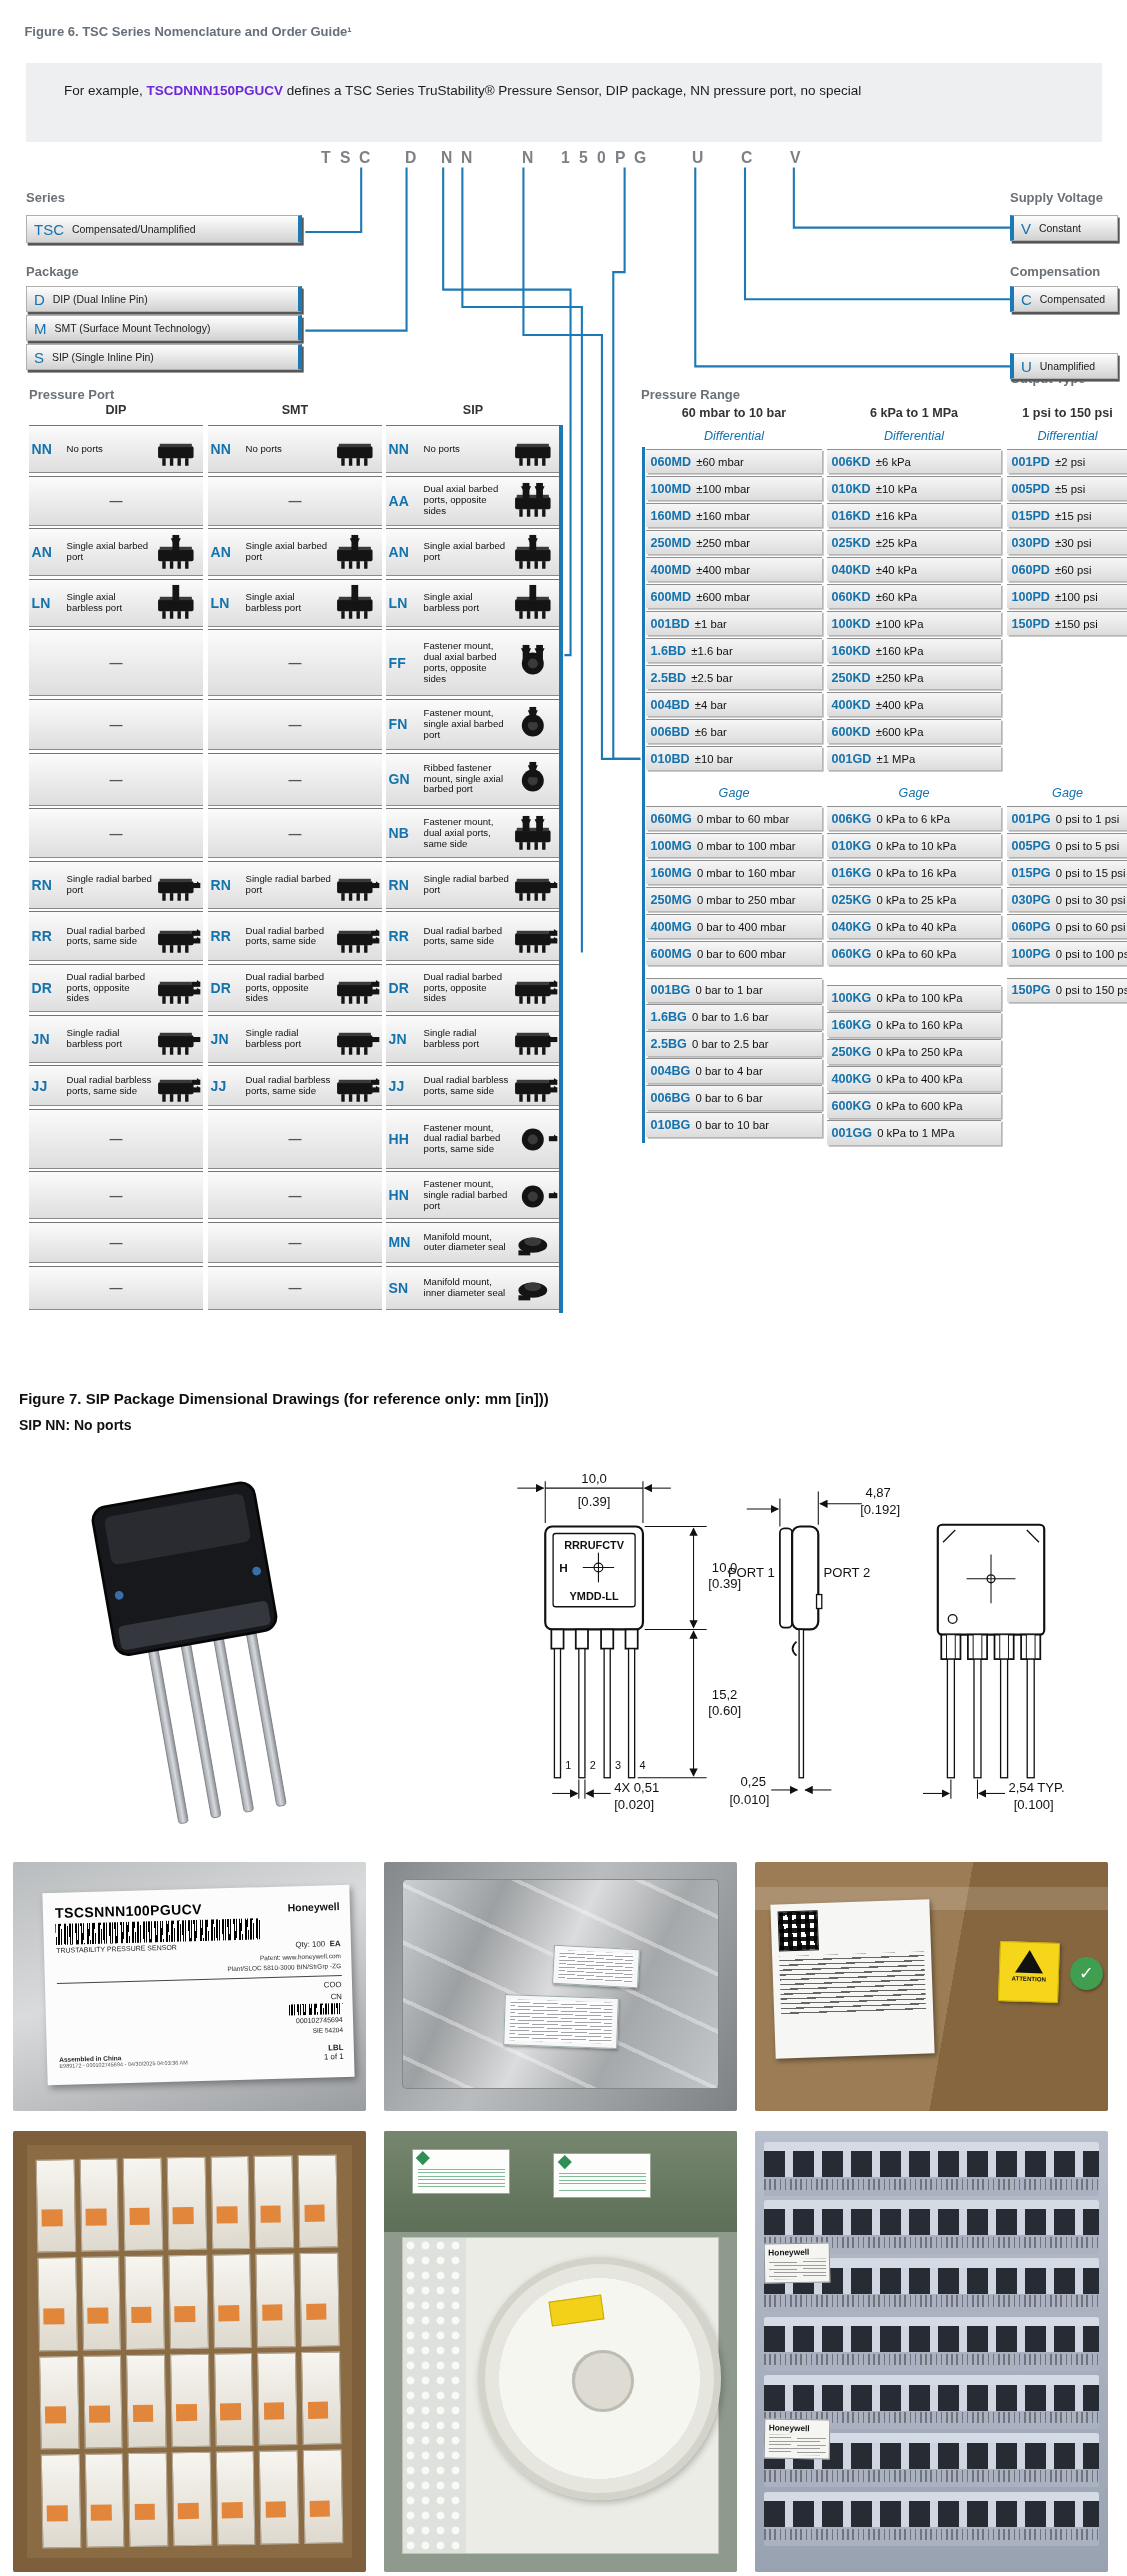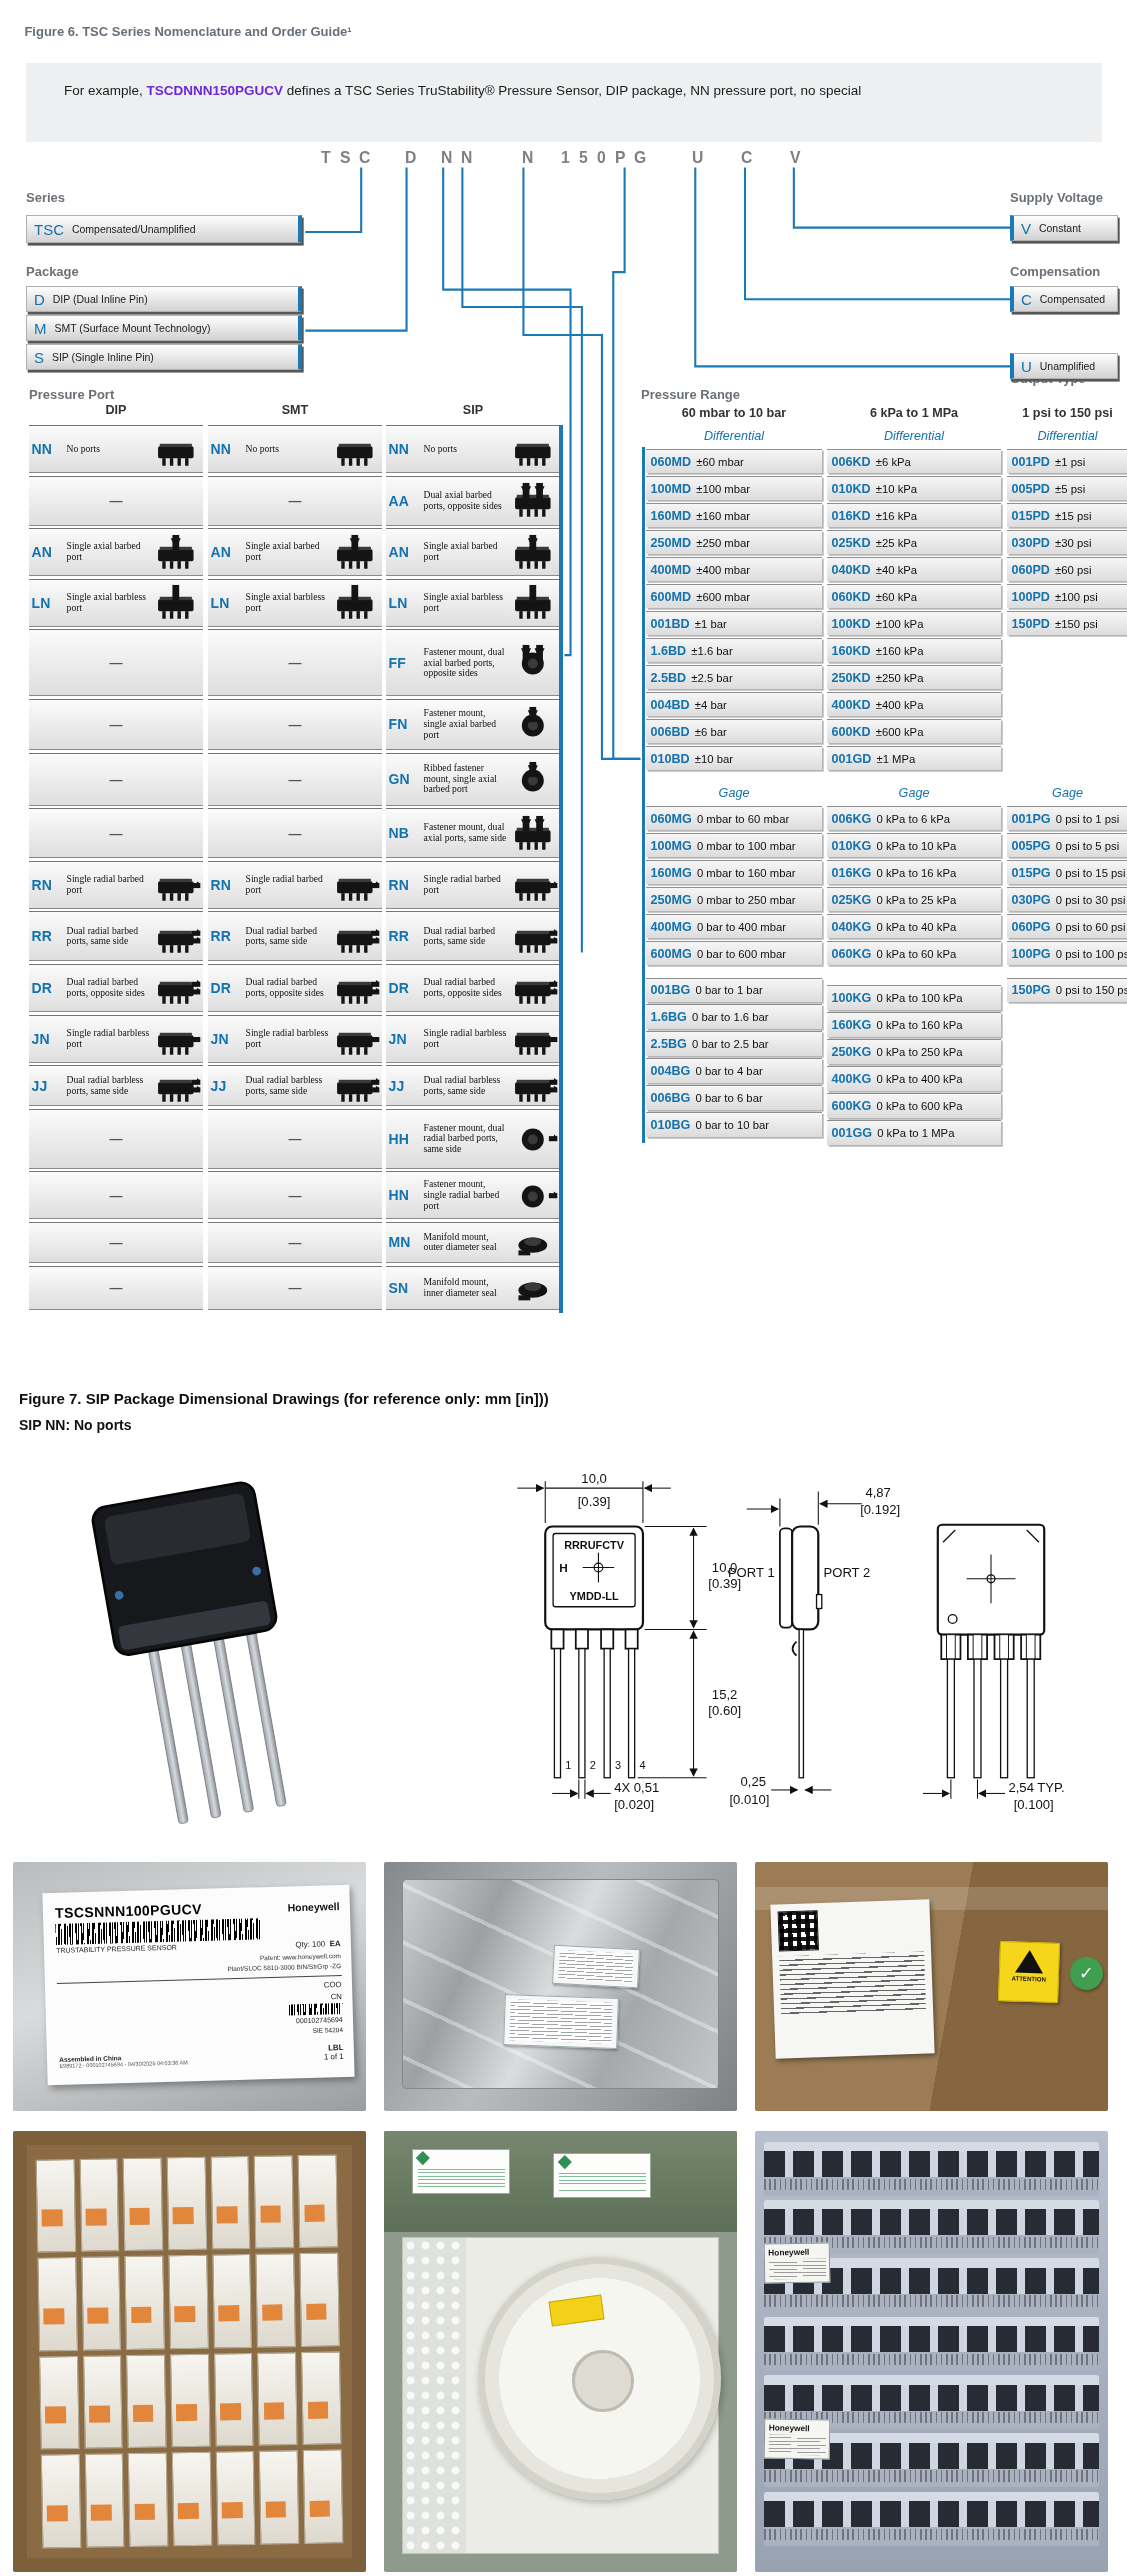--- a/index.html
+++ b/index.html
@@ -20,21 +20,21 @@
   .nom-box.bright{border-left:4.4px solid #1b79b5;}
   .nom-code{color:#1472ad;font-weight:normal;font-size:15px;margin:0 7.9px 0 7px;}
   .nom-desc{font-size:10.5px;color:#222;}
   
   .pp-title{left:29px;top:387px;}
   .pp-colhead{position:absolute;top:403px;width:174px;text-align:center;font-size:12.6px;font-weight:bold;color:#333;}
   .pcol{position:absolute;top:425px;width:174px;}
   .prow{display:flex;align-items:center;background:linear-gradient(#fbfbfb,#dedede);border-top:1.7px solid #757575;border-bottom:1.7px solid #8a8a8a;margin-bottom:2.6px;padding:0 2.6px;box-sizing:border-box;}
   .prow.dash{justify-content:center;color:#555;font-weight:bold;font-size:13px;}
   .pcode{width:35px;color:#1472ad;font-weight:bold;font-size:14px;flex:none;}
-  .pdesc{flex:1;font-size:9.6px;line-height:1.12;color:#111;font-family:Liberation Serif, serif;}
+  .pdesc{flex:1;font-size:9.6px;line-height:1.12;color:#111;}
   .picon{width:47px;flex:none;text-align:right;}
   .port-edge{left:559px;top:425px;width:3.5px;height:888px;background:#1b79b5;}
   
   .pr-title{left:641px;top:387px;}
   .rangecol{position:absolute;top:403px;}
   .range-header{height:23px;line-height:21px;text-align:center;font-size:12.6px;font-weight:bold;color:#333;white-space:nowrap;}
   .dg-label{height:23px;line-height:21px;text-align:center;font-size:12.6px;font-style:italic;color:#1472ad;}
   .rrow{height:24.4px;margin-bottom:2.6px;display:flex;align-items:center;background:linear-gradient(#f6f6f6,#dcdcdc);border-top:1.7px solid #8f8f8f;box-shadow:1.7px 1.7px 0 rgba(90,90,90,.45);padding:0 4.4px;box-sizing:border-box;}
   .rcode{color:#1472ad;font-weight:bold;font-size:12.6px;margin-right:5.2px;white-space:nowrap;}
   .rval{font-size:11.3px;color:#111;white-space:nowrap;}
@@ -901,21 +901,21 @@
             <span class="rcode">001GG</span>
             <span class="rval">0 kPa to 1 MPa</span>
           </div>
         </div>
       </div>
       <div class="rangecol" style="left: 1007px; width: 121px; height: 750px;">
         <div class="range-header">1 psi to 150 psi</div>
         <div class="dg-label">Differential</div>
         <div class="rrow">
           <span class="rcode">001PD</span>
-          <span class="rval">±1 psi</span>
+          <span class="rval">±2 psi</span>
         </div>
         <div class="rrow">
           <span class="rcode">005PD</span>
           <span class="rval">±5 psi</span>
         </div>
         <div class="rrow">
           <span class="rcode">015PD</span>
           <span class="rval">±15 psi</span>
         </div>
         <div class="rrow">

